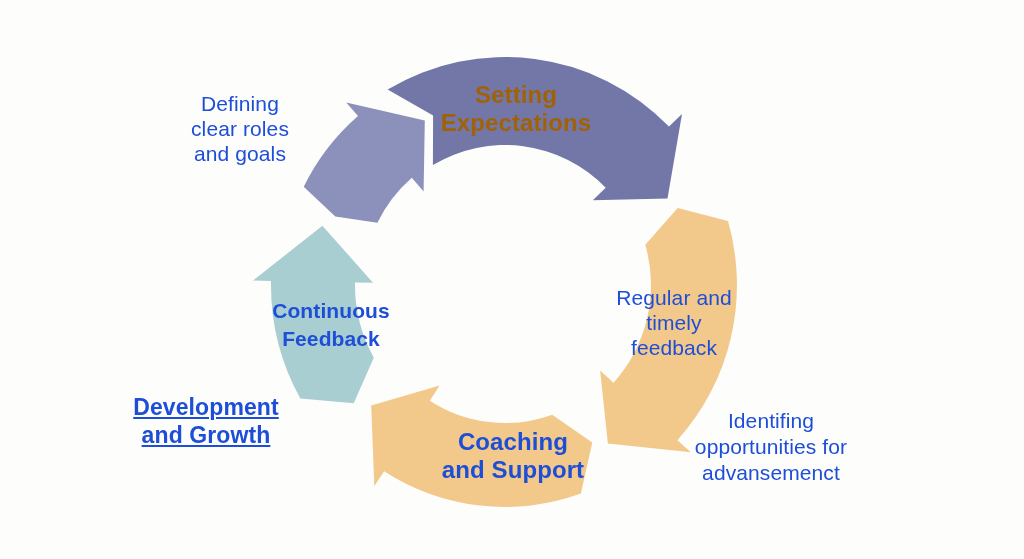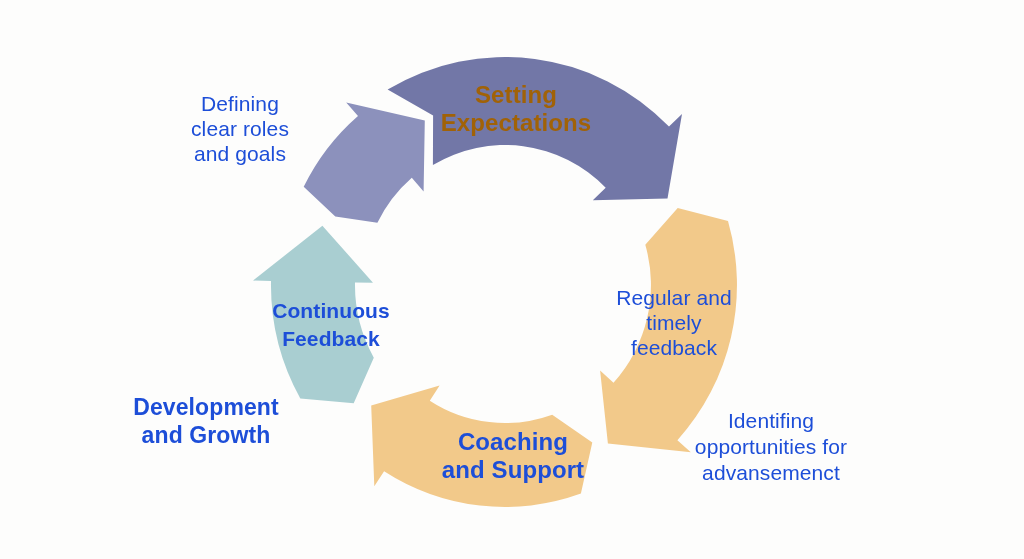--- a/index.html
+++ b/index.html
@@ -38,21 +38,21 @@
     line-height: 28px;
   }
   .lbl.white {
     color: #a16207;
   }
   #lbl-setting      { left: 516px; top: 109px; }
   #lbl-defining     { left: 240px; top: 128px; }
   #lbl-improved     { left: 510px; top: 286px; line-height: 23px; }
   #lbl-regular      { left: 674px; top: 322px; }
   #lbl-continuous   { left: 331px; top: 325px; font-size: 21px; }
-  #lbl-development  { left: 206px; top: 421px; font-size: 23px; }
+  #lbl-development  { left: 206px; top: 421px; font-size: 23px; text-decoration: underline; }
   #lbl-coaching     { left: 513px; top: 456px; }
   #lbl-identifying  { left: 771px; top: 447px; line-height: 26px; }
 </style>
 </head>
 <body>
 
 <div class="stage">
 
   <svg id="cycle-svg" viewBox="0 0 1024 559" aria-hidden="true">
       <path d="M 387.6 89.6 A 228 228 0 0 1 669.0 126.6 L 682.0 114.1 L 667.5 198.6 L 592.8 200.3 L 605.7 187.7 A 140 140 0 0 0 432.9 165.0 L 433.1 115.6 Z" fill="#7277a7"></path>

